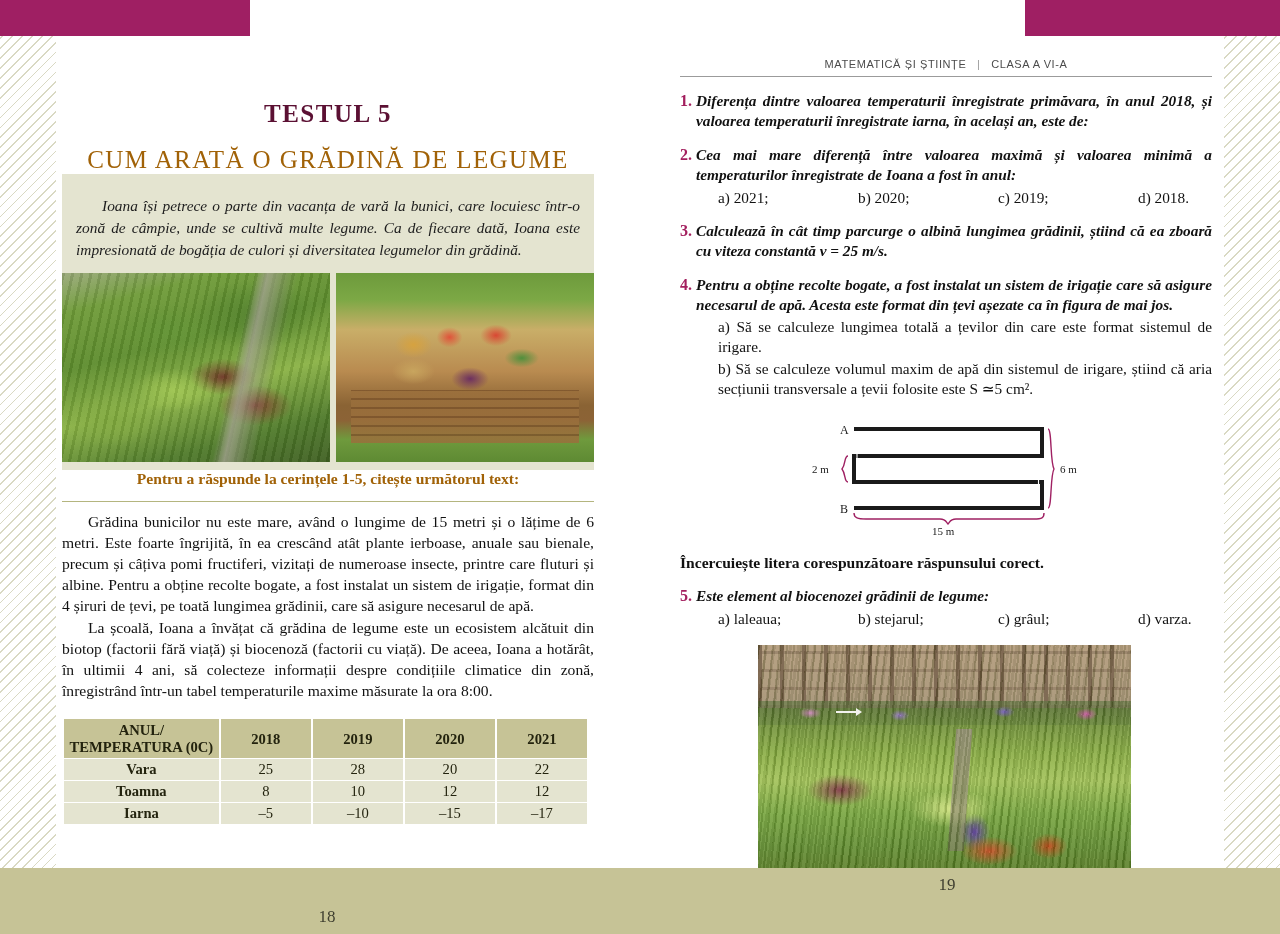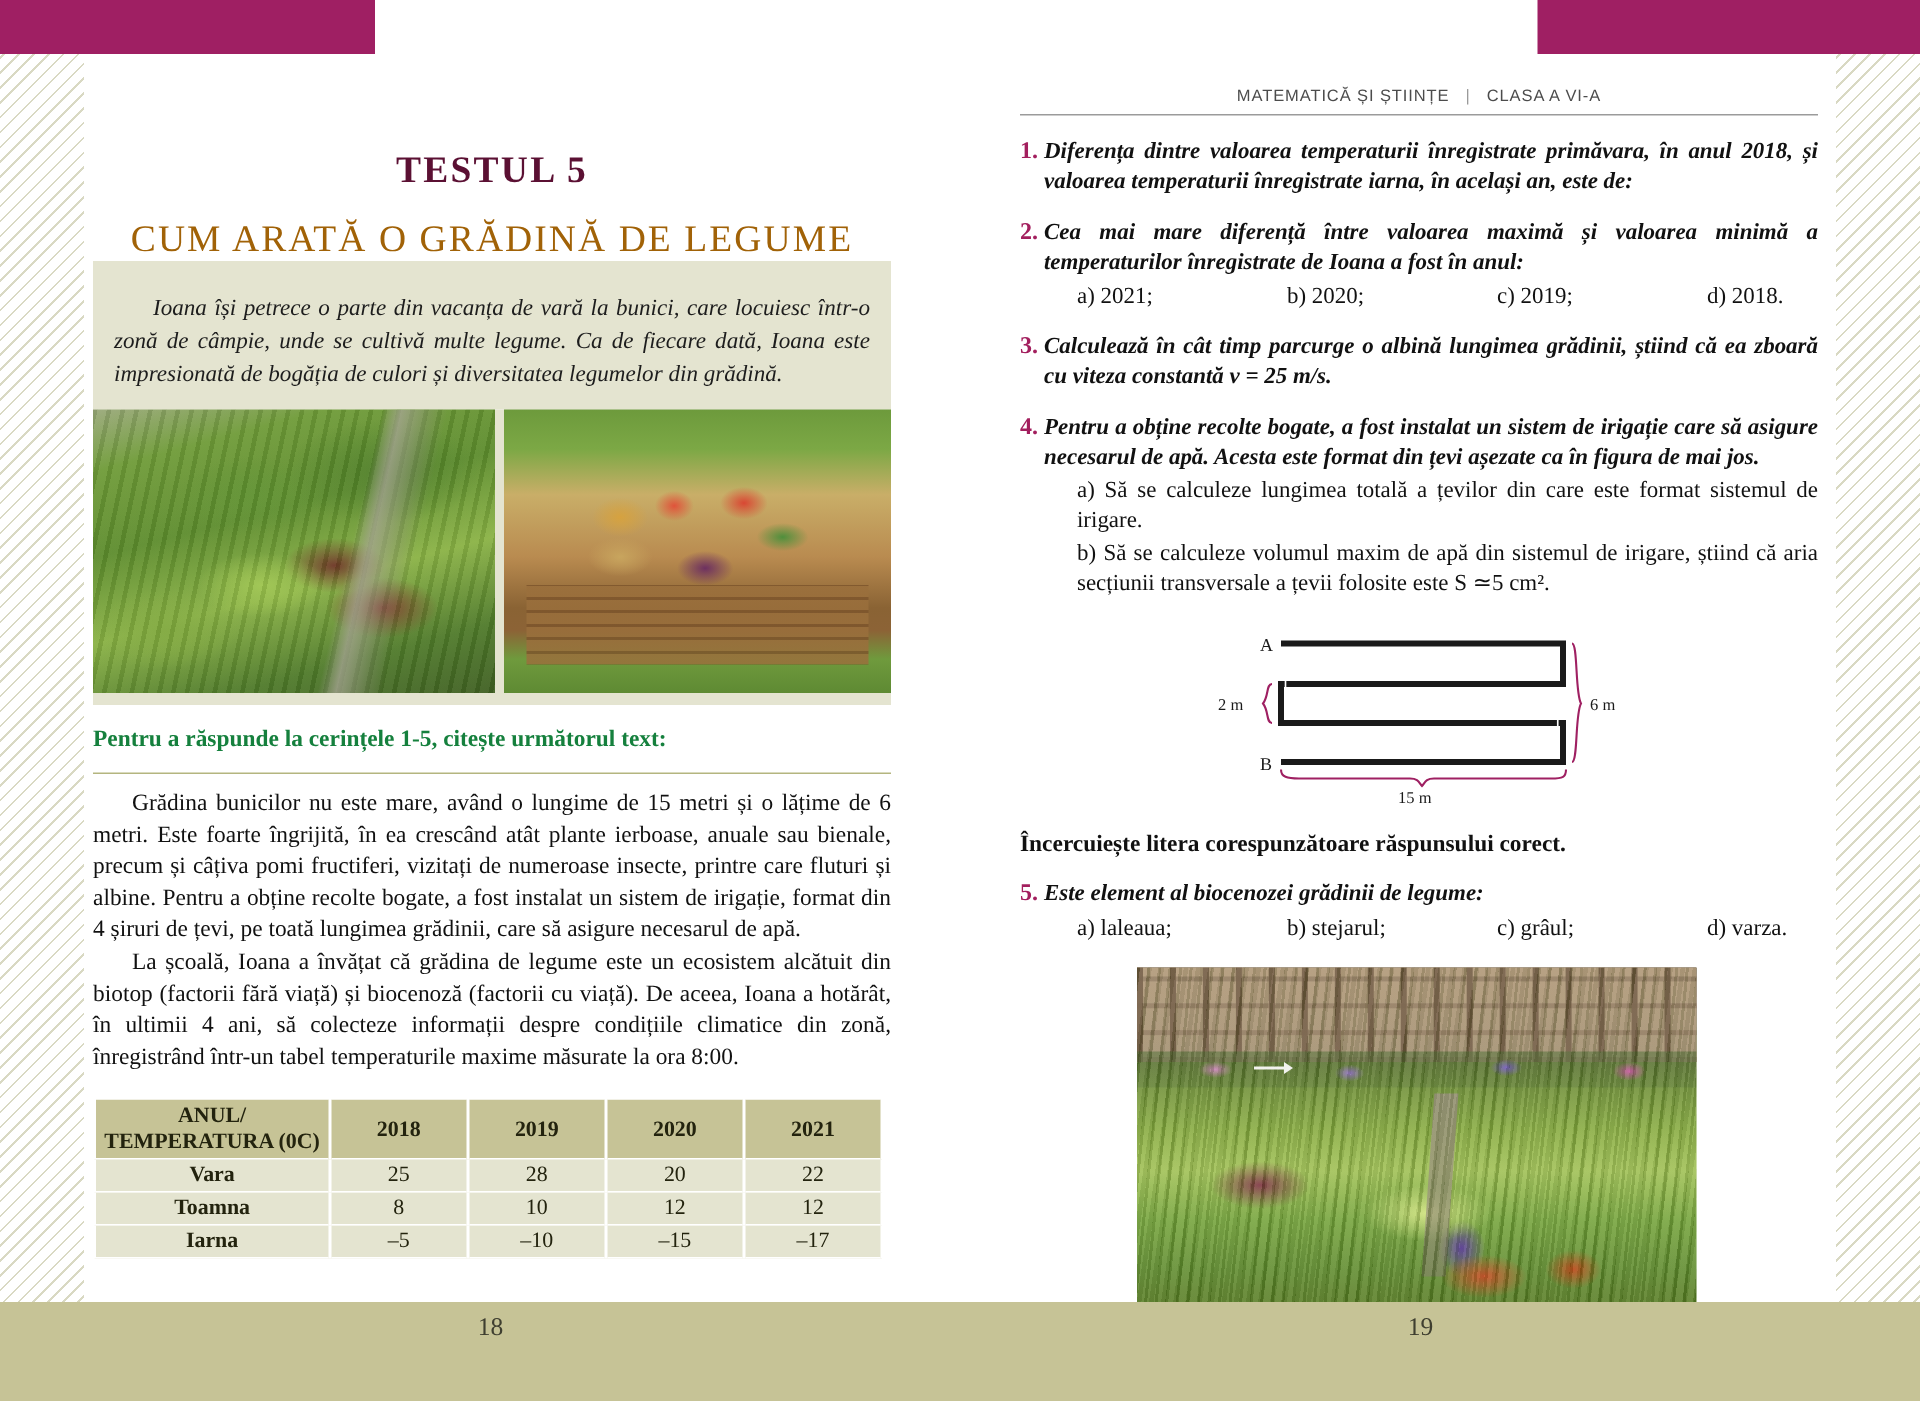--- a/index.html
+++ b/index.html
@@ -53,21 +53,21 @@
   }
   .page-number {
     position: absolute;
     top: 7px;
     font-family: "Liberation Serif", serif;
     font-size: 17px;
     color: #3f3f30;
     text-align: center;
     width: 60px;
   }
-  .page-number.left-pn  { left: 297px; }
+  .page-number.left-pn  { left: 297px; margin-top: 32px; }
   .page-number.right-pn { left: 917px; }
 
   
   .col {
     position: absolute;
     top: 0;
     z-index: 3;
   }
   .col.left  { left: 62px;  width: 532px; }
   .col.right { left: 680px; width: 532px; }
@@ -147,24 +147,25 @@
       linear-gradient(180deg, #6d9a3c 0%, #7ca845 14%, #c9ae68 30%, #b98b50 52%, #8a6334 70%, #8c6336 78%, #6f9a3d 88%, #5e8a33 100%);
   }
   .ph-crate::after {
     content: "";
     position: absolute; left: 6%; right: 6%; top: 62%; bottom: 10%;
     background: repeating-linear-gradient(0deg, #9a6f3c 0 7px, #7d552c 7px 9px);
     opacity: 0.85;
   }
 
   .read-prompt {
-    margin-top: 14px;
+    margin-top: 0;
+    text-align: center;
     font-weight: bold;
     font-size: 15.6px;
-    color: #15803d;
+    color: #a16207;
   }
 
   .rule-olive {
     margin-top: 13px;
     height: 1px;
     background: #b4b57f;
   }
 
   .body-text {
     margin-top: 9px;

